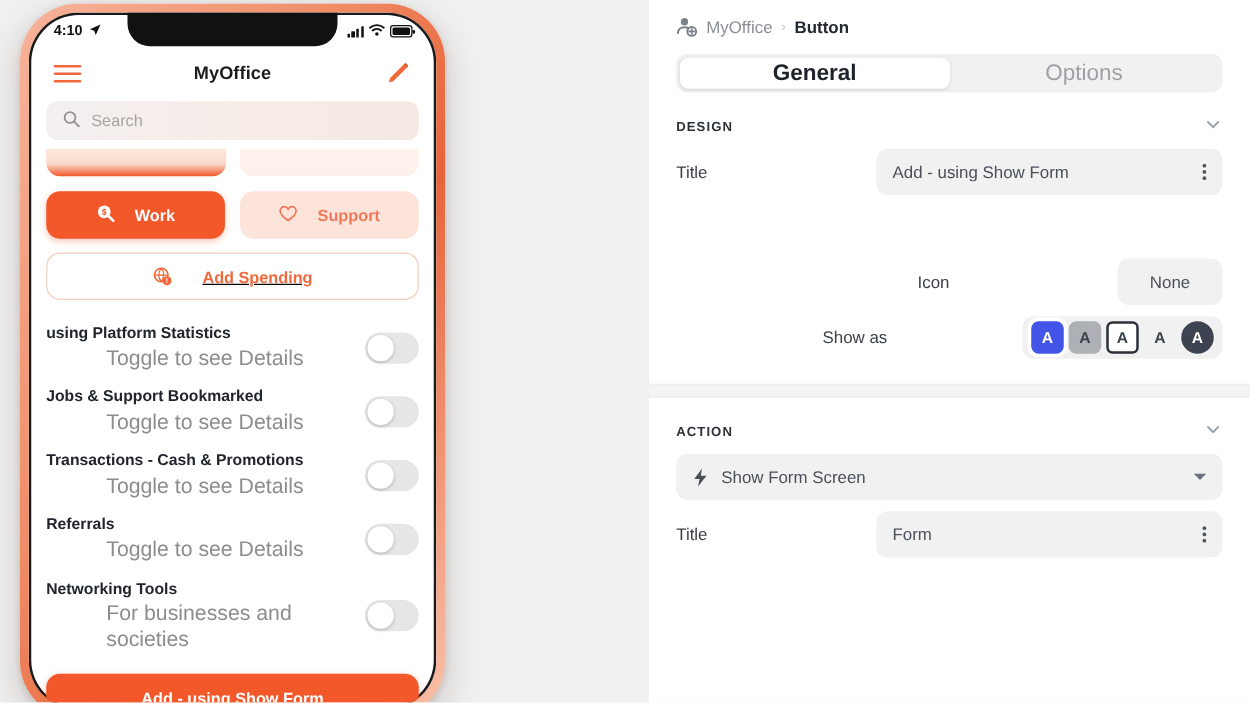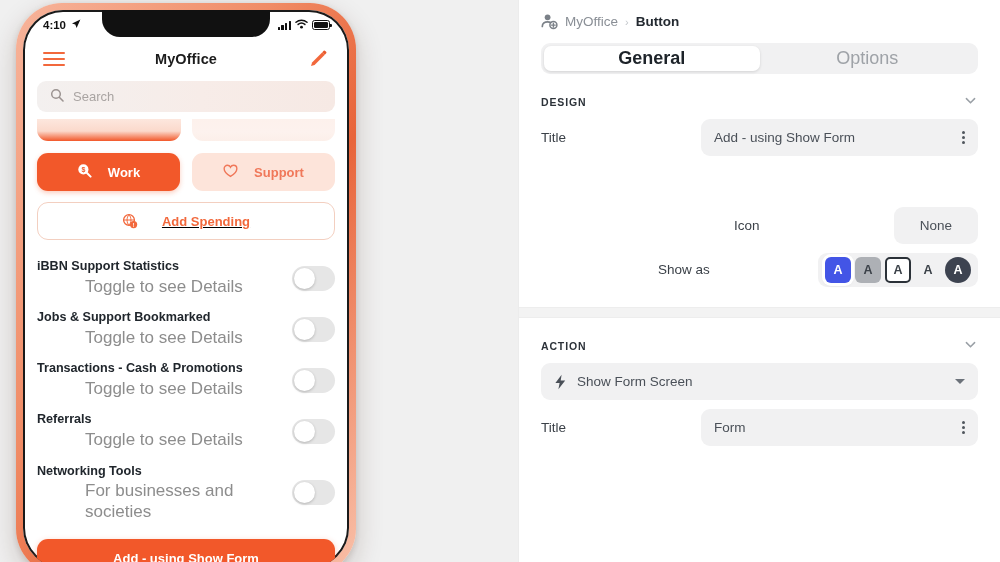--- a/index.html
+++ b/index.html
@@ -295,21 +295,21 @@
                 <text x="11.6" y="13.6" font-size="5.4" font-weight="bold" fill="#fff" text-anchor="middle" font-family="Liberation Sans">!</text>
               </svg>
             </span>
             <span>Add Spending</span>
           </button>
         </div>
 
         <div class="list">
           <div class="li">
             <div class="li-txt">
-              <div class="li-t">iBBN Support Statistics</div>
+              <div class="li-t">using Platform Statistics</div>
               <div class="li-s">Toggle to see Details</div>
             </div>
             <div class="sw"></div>
           </div>
           <div class="li">
             <div class="li-txt">
               <div class="li-t">Jobs &amp; Support Bookmarked</div>
               <div class="li-s">Toggle to see Details</div>
             </div>
             <div class="sw"></div>

